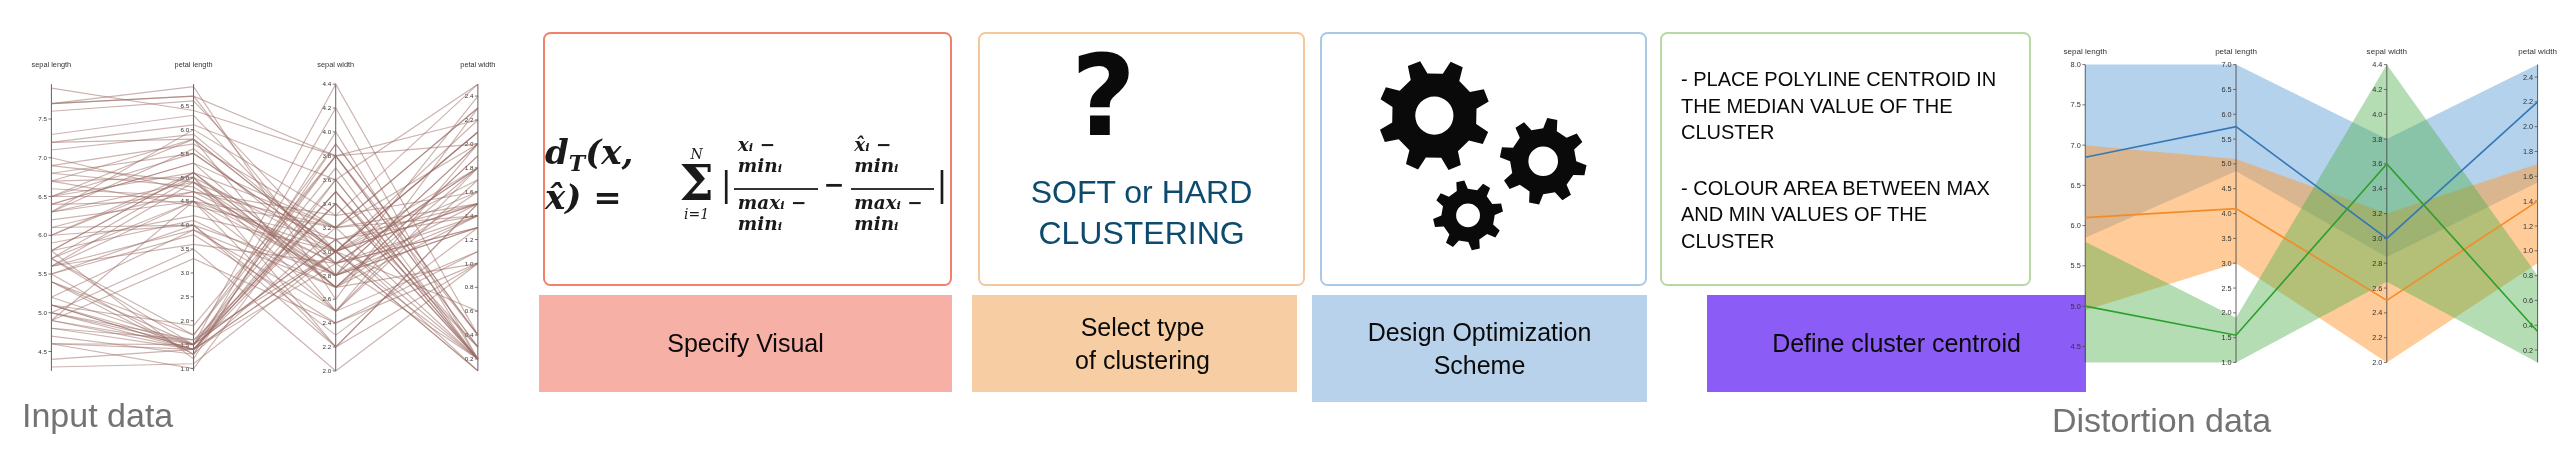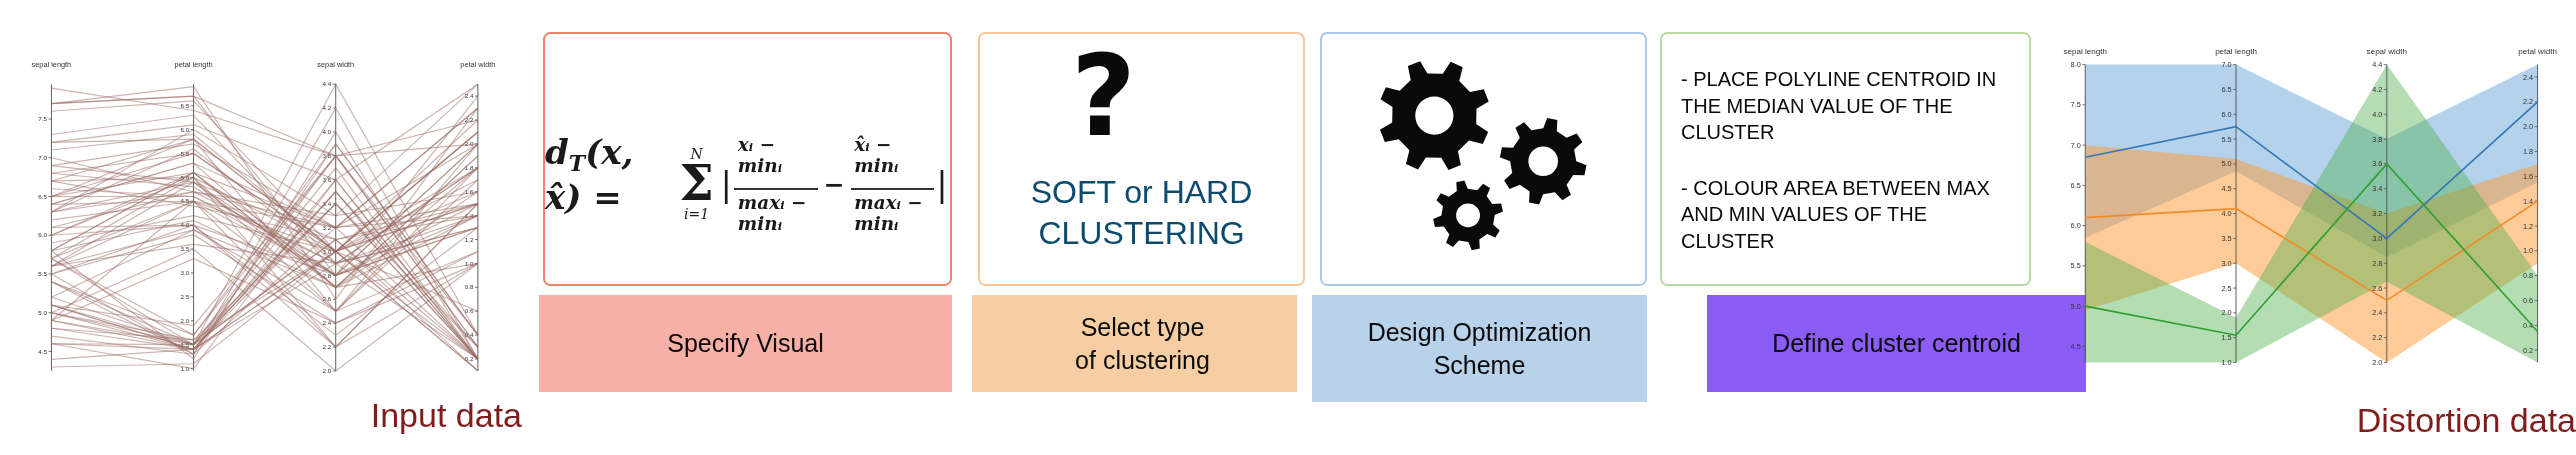--- a/index.html
+++ b/index.html
@@ -3,21 +3,21 @@
 <meta charset="utf-8">
 <style>
   * { margin:0; padding:0; box-sizing:border-box; }
   html,body { background:#ffffff; }
   body {
     width:2576px; height:455px; position:relative; overflow:hidden;
     font-family:"Liberation Sans", sans-serif; color:#111;
   }
   .plot-svg { position:absolute; }
   .plot-title {
-    position:absolute; text-align:right; font-size:34px; color:#7f1d1d;
+    position:absolute; text-align:left; font-size:34px; color:#737373;
     font-family:"Liberation Sans", sans-serif;
   }
   .step-box {
     position:absolute; background:#fff; border:2.2px solid #ccc; border-radius:7.4px;
   }
   .step-strip {
     position:absolute; display:flex; flex-direction:column; justify-content:center;
     align-items:center; text-align:center; font-size:25px; line-height:1.3; color:#0a0a0a;
   }
   

